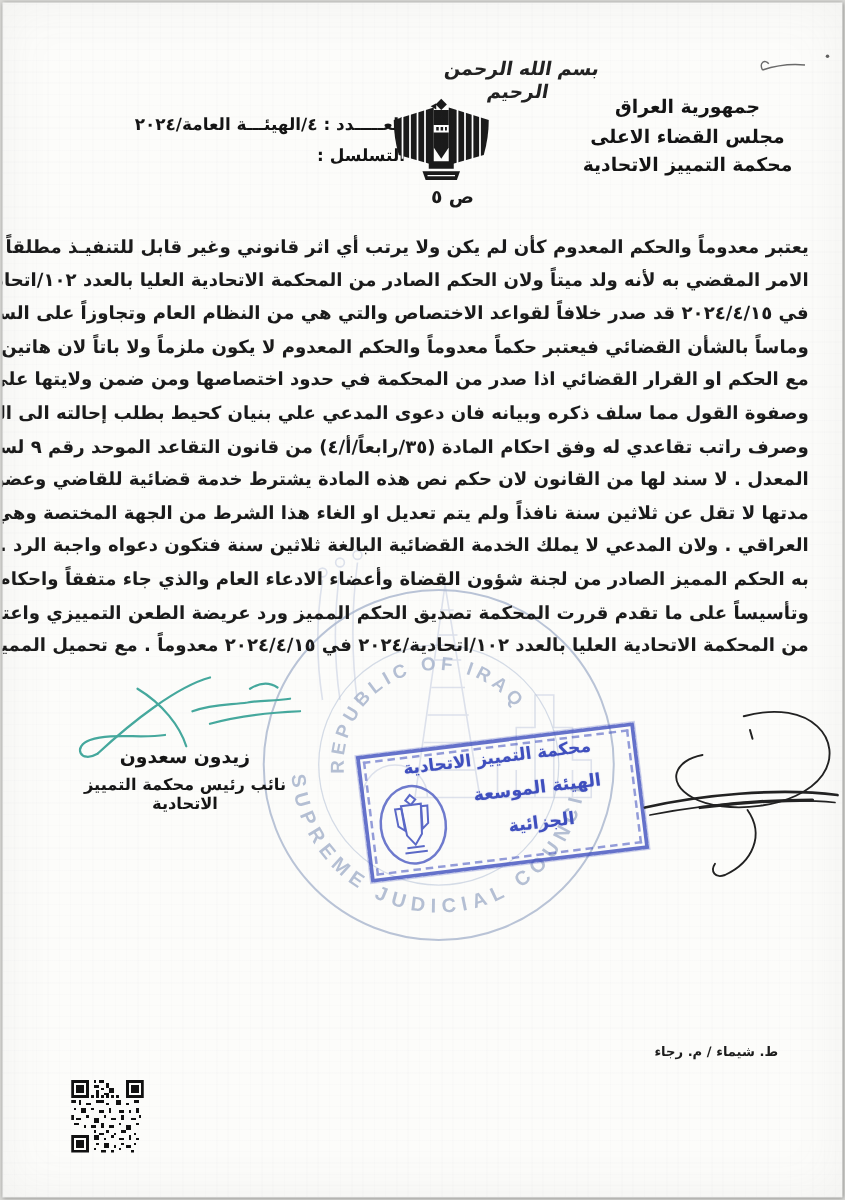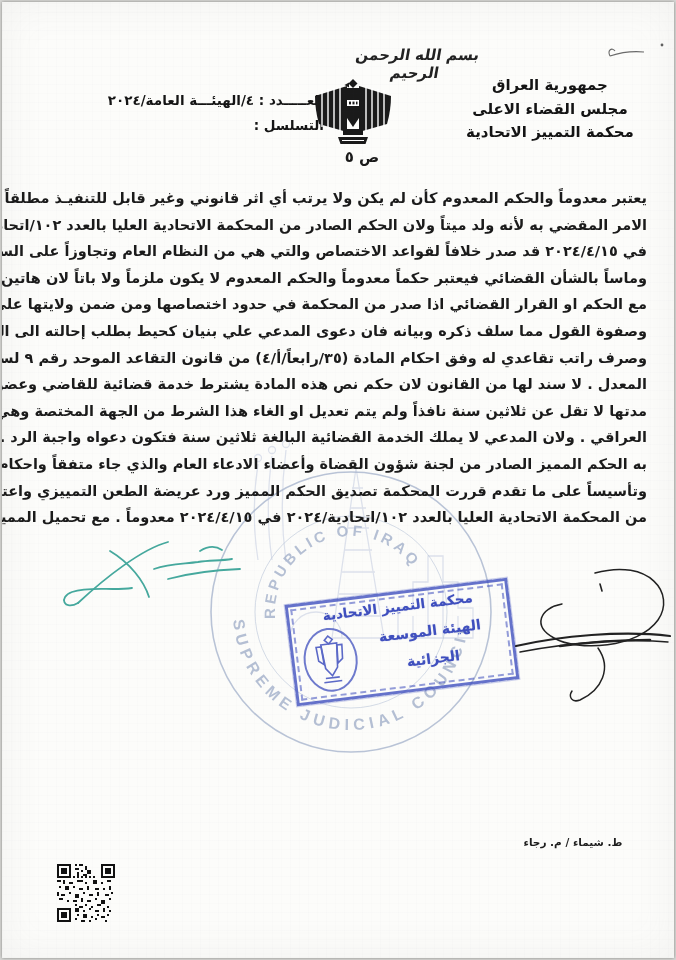--- a/index.html
+++ b/index.html
@@ -154,20 +154,24 @@
     <g fill="none" stroke="#45a89d" stroke-width="1.8" stroke-linecap="round">
       <path d="M28 68 C 56 42, 92 14, 118 7"></path>
       <path d="M60 16 C 80 28, 94 46, 99 62"></path>
       <path d="M28 68 C 14 76, 8 62, 22 57 C 40 51, 62 56, 82 53"></path>
       <path d="M104 34 c 16 -6 30 -5 44 -7 c 12 -2 22 -1 34 -3"></path>
       <path d="M118 44 c 22 -6 48 -9 72 -10"></path>
       <path d="M150 16 c 8 -5 16 -5 22 -1"></path>
     </g>
   </svg>
 
+  <div class="abs rtl" id="signer-block">
+    <div id="signer-name">زيدون سعدون</div>
+    <div id="signer-title">نائب رئيس محكمة التمييز الاتحادية</div>
+  </div>
 
   <div class="abs" id="rect-stamp">
     <div class="inner"></div>
     <div class="sline" id="stamp-line1">محكمة التمييز الاتحادية</div>
     <div class="sline" id="stamp-line2">الهيئة الموسعة</div>
     <div class="sline" id="stamp-line3">الجزائية</div>
     <div id="stamp-eagle-wrap">
       <svg width="50" height="60" viewBox="0 0 50 60">
         <g fill="none" stroke="#3f4fbe" stroke-width="1.6" opacity=".85">
           <path d="M25 6 l4 4 -4 4 -4 -4 z"></path>

